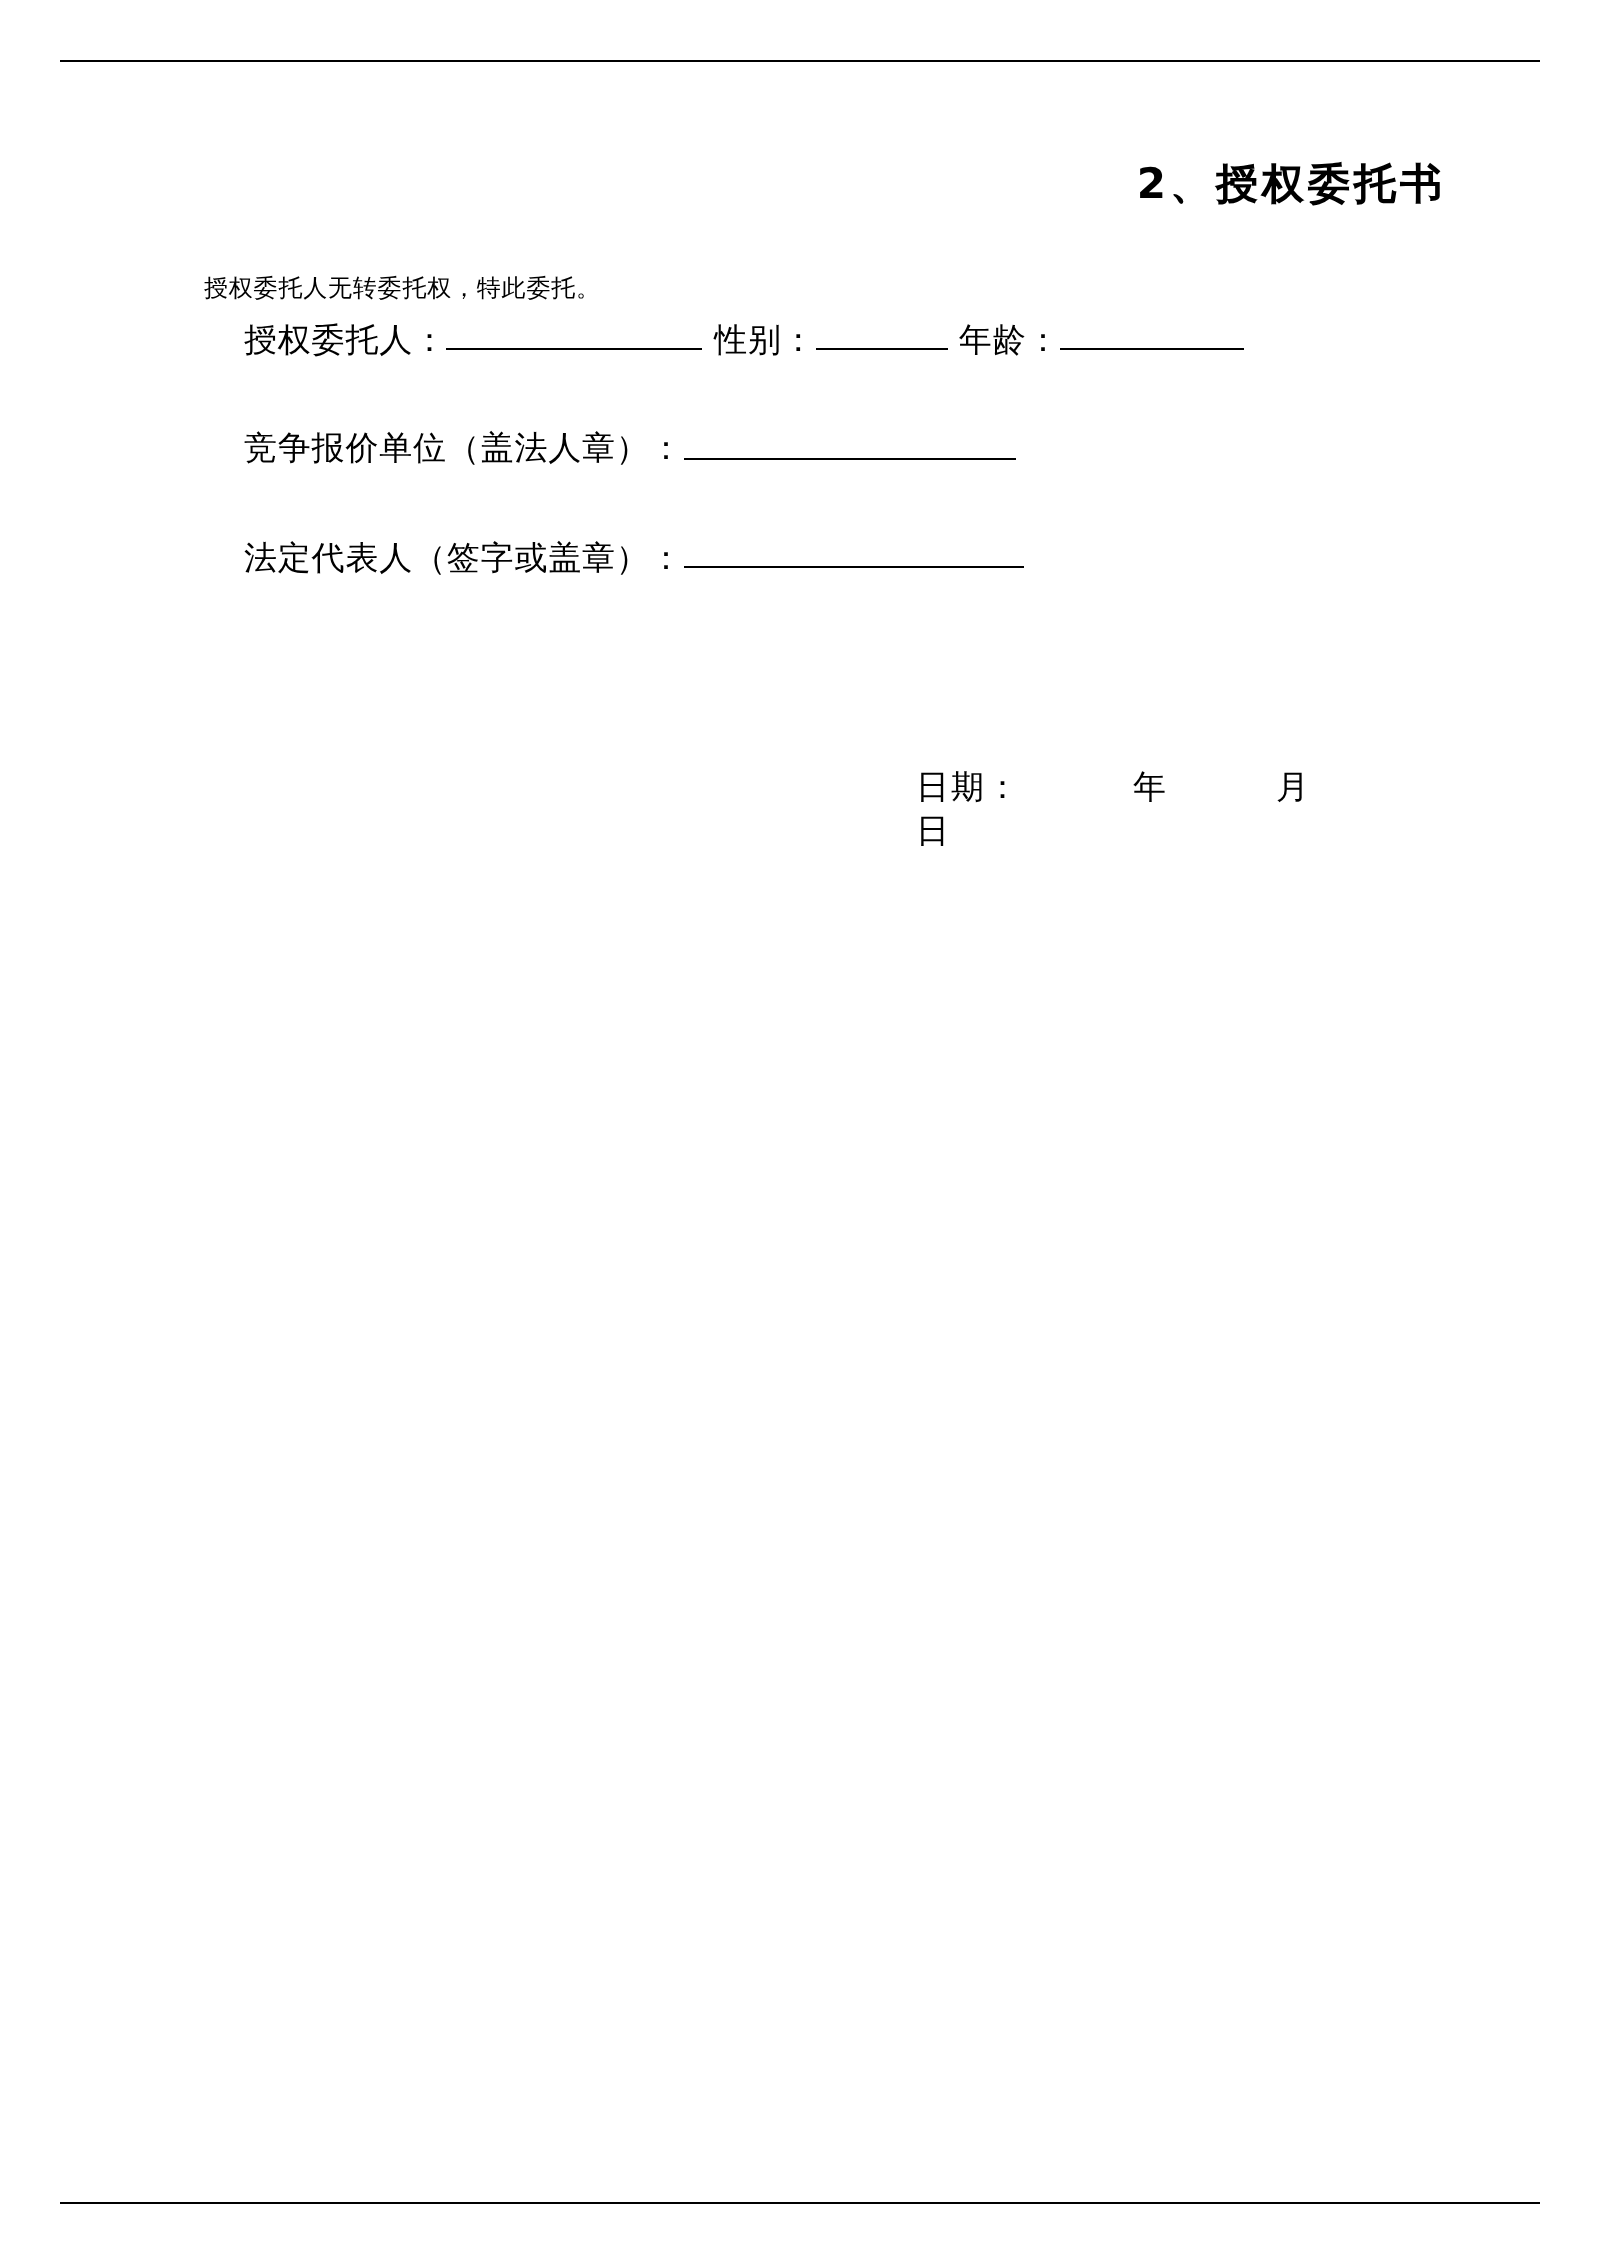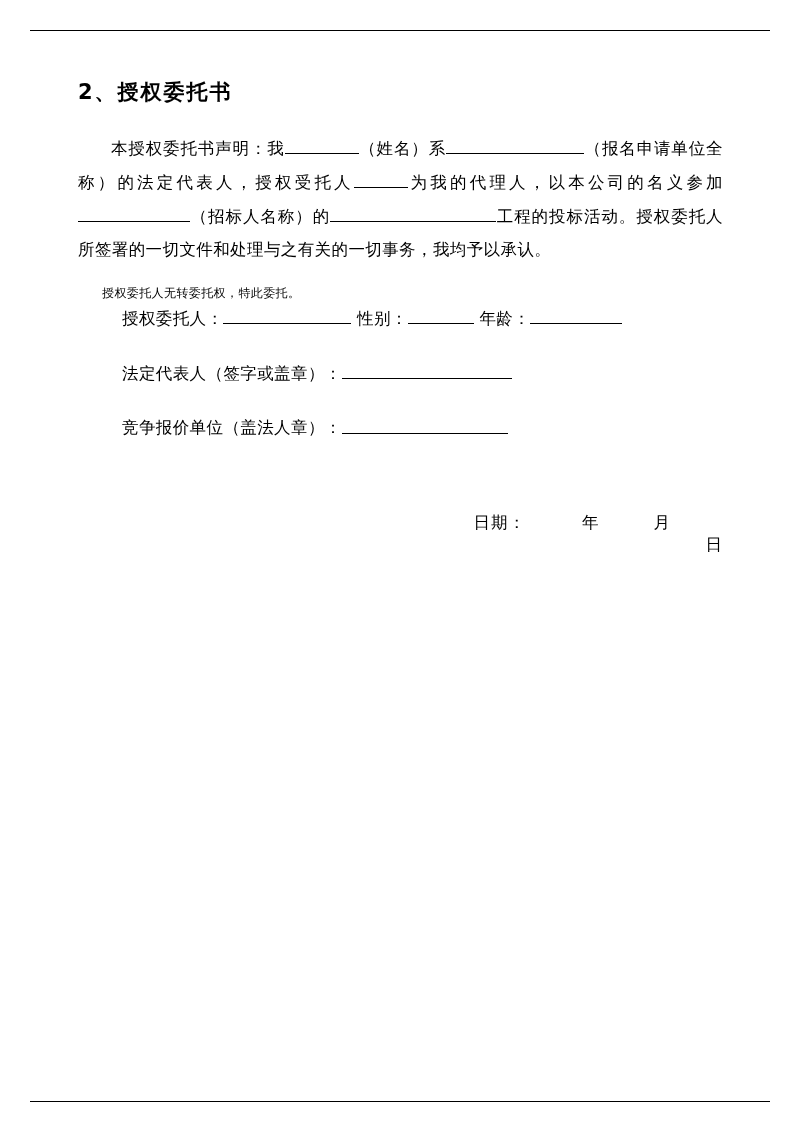--- a/index.html
+++ b/index.html
@@ -35,21 +35,21 @@
     height: 0;
     border-top: 1px solid #000;
   }
   .content {
     position: absolute;
     left: 78px;
     top: 78px;
     width: 645px;
   }
   .doc-title {
-    text-align: left;
+    text-align: right;
     font-size: 21px;
     font-weight: bold;
     letter-spacing: 2px;
     margin: 0 0 26px 0;
     font-family: "DejaVu Sans", sans-serif;
   }
   .para {
     font-size: 16.5px;
     line-height: 2.05;
     text-align: justify;
@@ -90,61 +90,59 @@
   .w1 { width: 128px; }
   .w2 { width: 66px; }
   .w3 { width: 92px; }
   .w4 { width: 118px; }
   .w5 { width: 60px; }
   .w6 { width: 88px; }
   .w7 { width: 166px; }
   .w8 { width: 170px; }
 
   .date-row {
-    margin-top: 70px;
+    margin-top: 90px;
     padding-left: 380px;
     font-size: 16.5px;
     letter-spacing: 1px;
-    text-align: right;
   }
   .date-row .gap1 { display: inline-block; width: 56px; }
   .date-row .gap2 { display: inline-block; width: 54px; }
   .date-row .gap3 { display: inline-block; width: 52px; }
 </style>
 </head>
 <body>
 
 <div class="page">
 
   <div class="border-top"></div>
   <div class="border-bottom"></div>
 
   <div class="content">
 
     <h1 class="doc-title">2、授权委托书</h1>
 
-    <p class="para"><span>本授权委托书声明：我</span><span class="blank-sm"></span><span>（姓名）系</span><span class="blank-lg"></span><span>（报名申请单位全称）的法定代表人，授权受托人</span><span class="blank-xs"></span><span>为我的代理人，以本公司的名义参加</span><span class="blank-md"></span><span>（招标人名称）的</span><span class="blank-xl"></span><span>工程的投标活动。授权委托人所签署的一切文件和处理与之有关的一切事务，我均予以承认。</span></p>
 
     <p class="para2">授权委托人无转委托权，特此委托。</p>
 
     <div class="fields">
 
       <div class="field-row">
         <span>授权委托人：</span><span class="fline w1"></span>
         <span>性别：</span><span class="fline w2"></span>
         <span>年龄：</span><span class="fline w3"></span>
       </div>
 
 
       <div class="field-row">
-        <span>法定代表人（签字或盖章）：</span><span class="fline w8"></span>
+        <span>竞争报价单位（盖法人章）：</span><span class="fline w7"></span>
       </div>
 
       <div class="field-row">
-        <span>竞争报价单位（盖法人章）：</span><span class="fline w7"></span>
+        <span>法定代表人（签字或盖章）：</span><span class="fline w8"></span>
       </div>
 
     </div>
 
     <div class="date-row">
       <span>日期：</span><span class="gap1"></span><span>年</span><span class="gap2"></span><span>月</span><span class="gap3"></span><span>日</span>
     </div>
 
   </div>
 </div>

